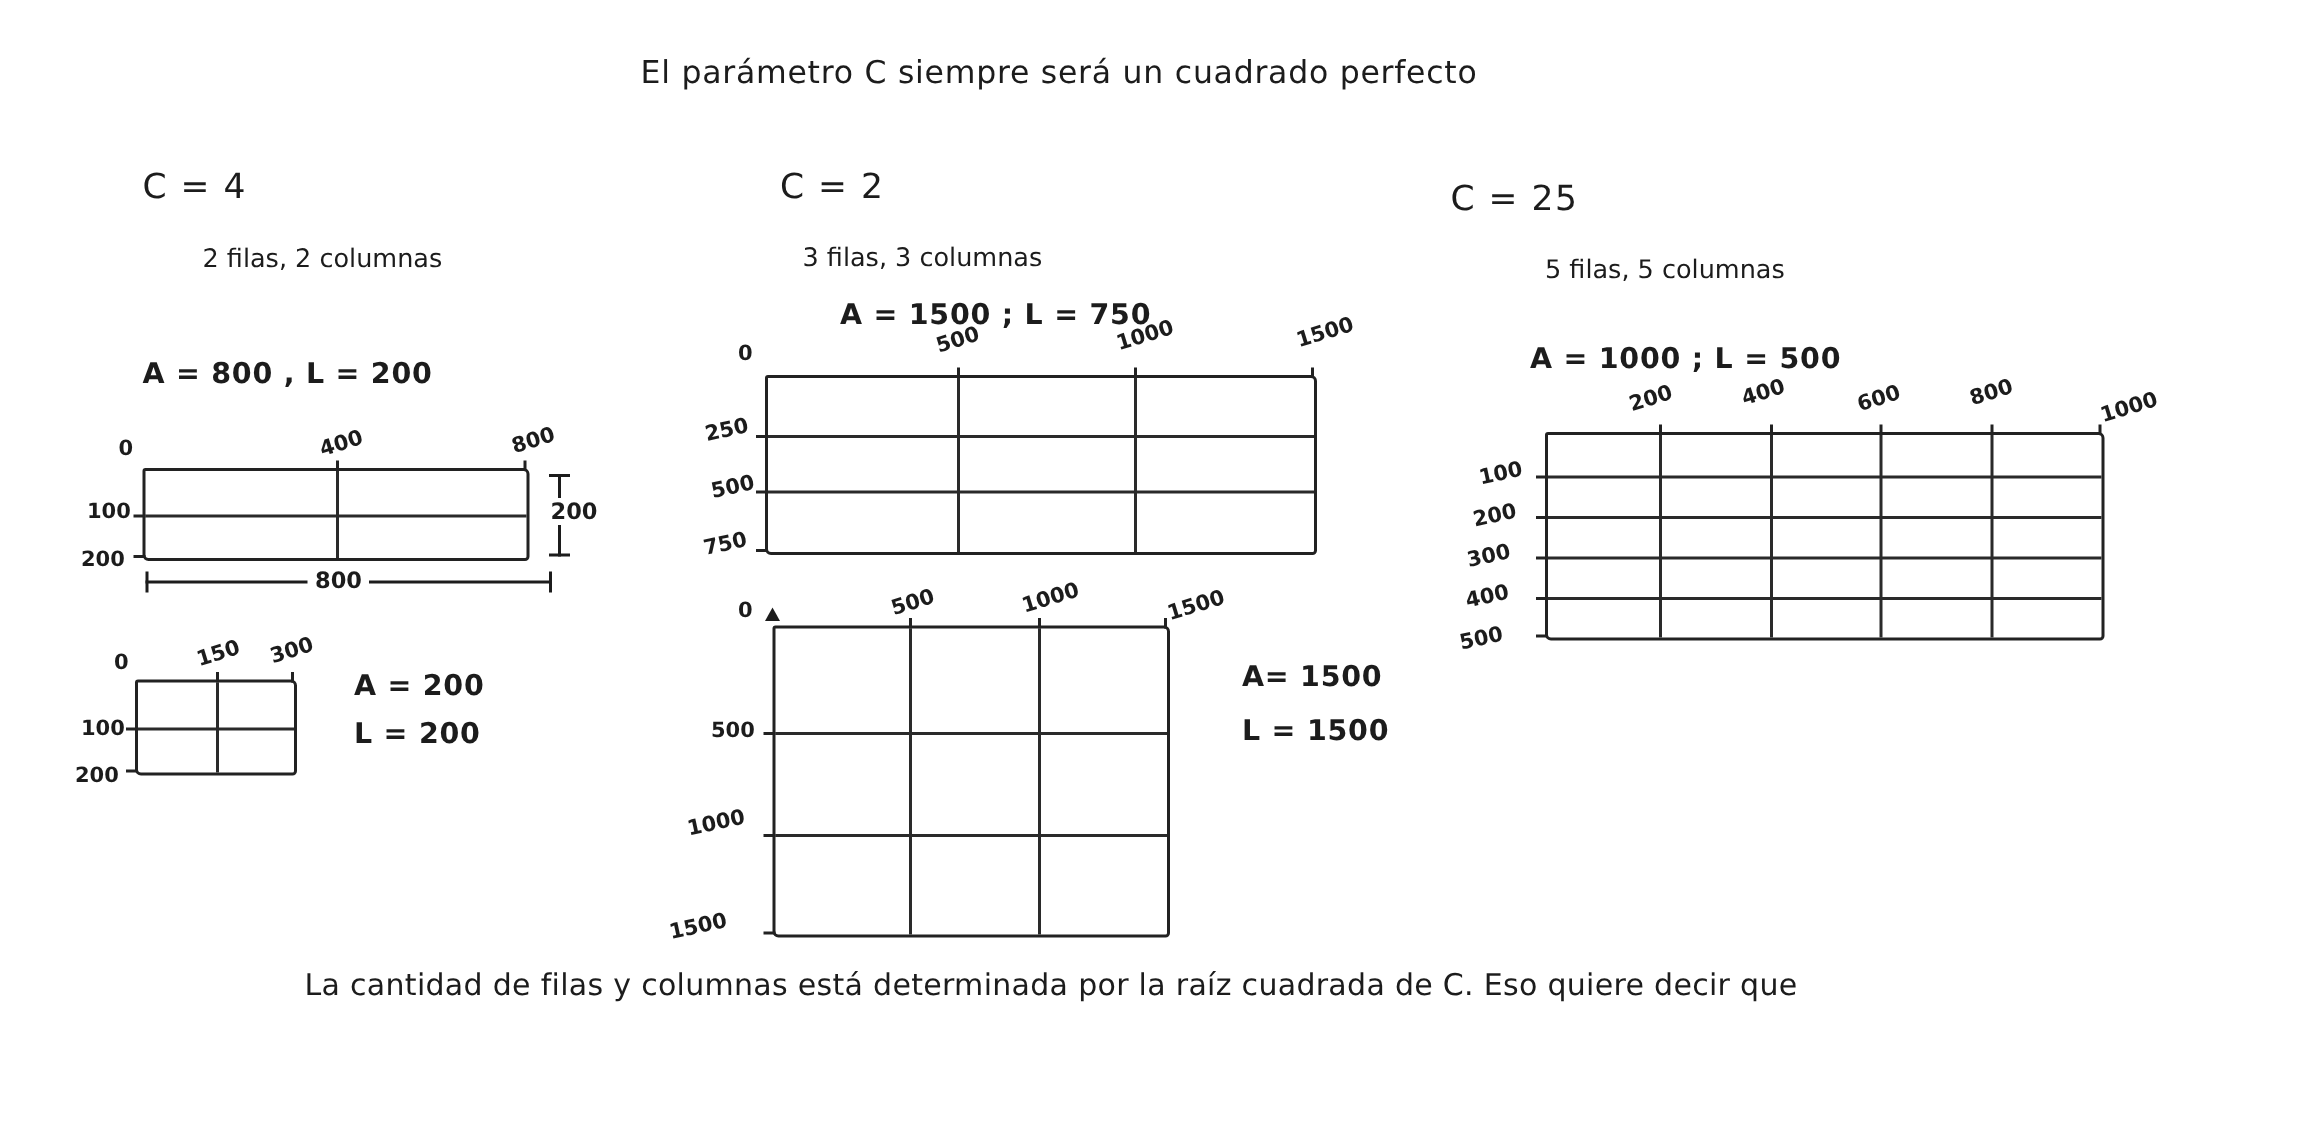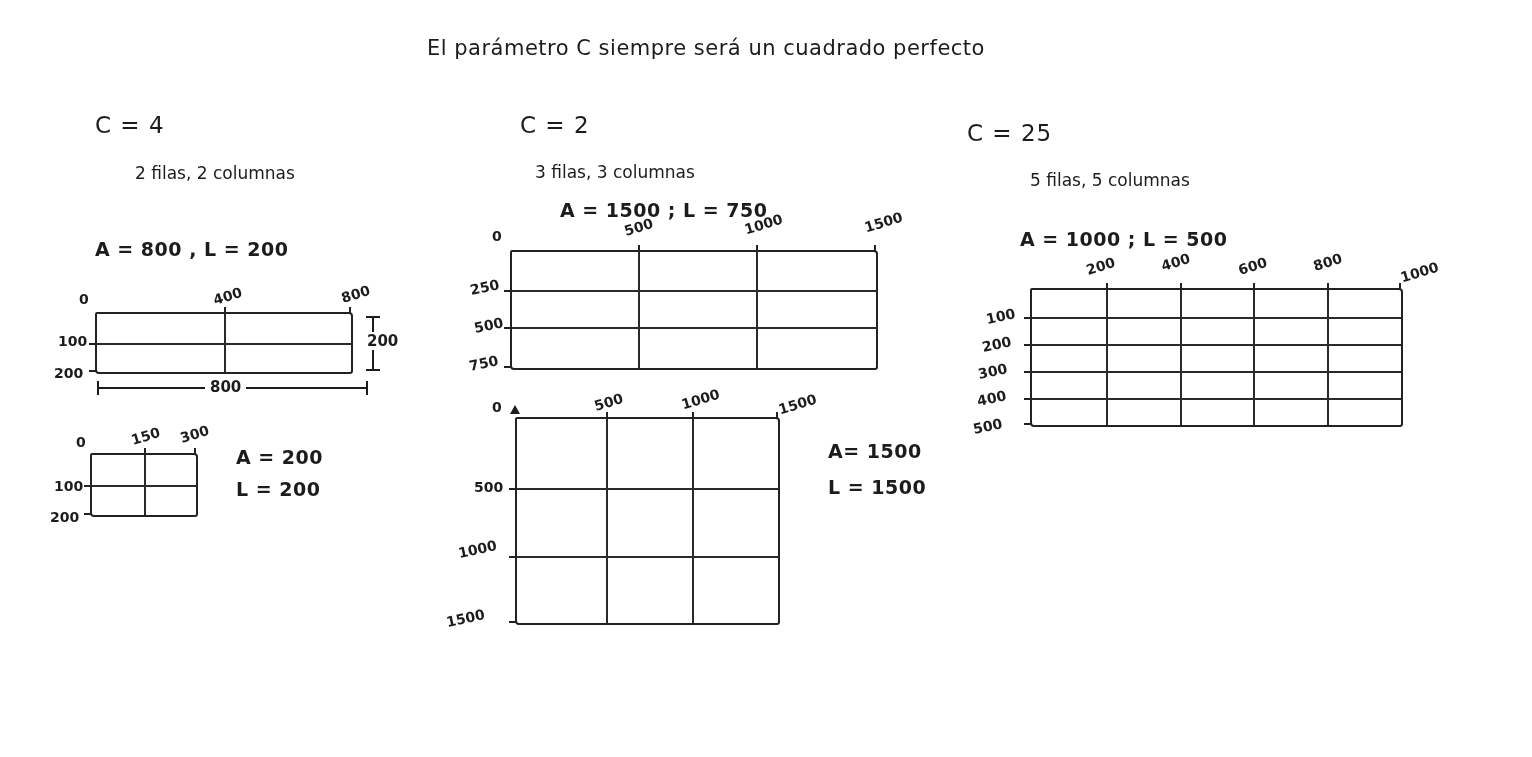--- a/index.html
+++ b/index.html
@@ -164,14 +164,15 @@
   <div class="abs tick rot" style="left:1161px;top:254px;">400</div>
   <div class="abs tick rot" style="left:1238px;top:258px;">600</div>
   <div class="abs tick rot" style="left:1313px;top:254px;">800</div>
   <div class="abs tick rot" style="left:1400px;top:264px;">1000</div>
   <div class="abs tick rot2" style="left:986px;top:308px;">100</div>
   <div class="abs tick rot2" style="left:982px;top:336px;">200</div>
   <div class="abs tick rot2" style="left:978px;top:363px;">300</div>
   <div class="abs tick rot2" style="left:977px;top:390px;">400</div>
   <div class="abs tick rot2" style="left:973px;top:418px;">500</div>
 
+  <div class="abs footer-line" style="left:203px;top:644px;">La cantidad de filas y columnas está determinada por la raíz cuadrada de C. Eso quiere decir que</div>
 
 </div>
 
 </body></html>

